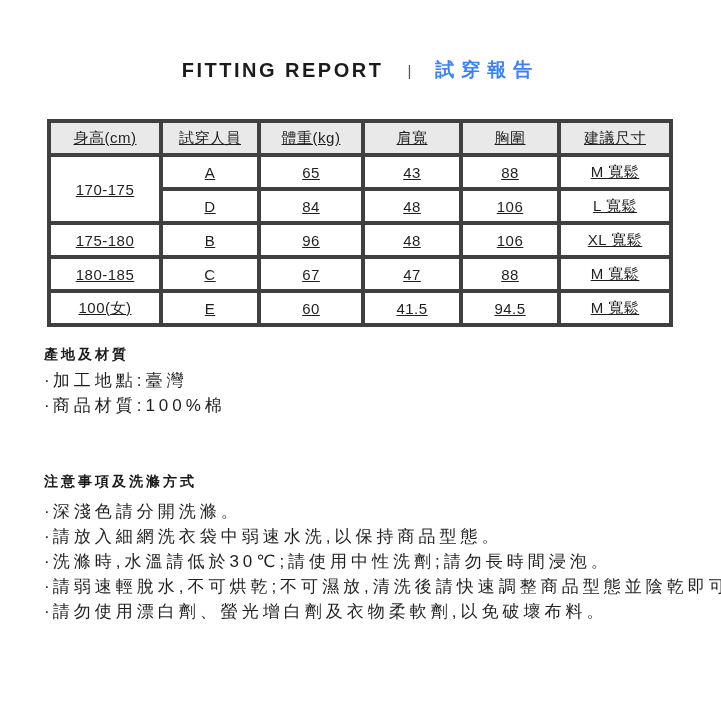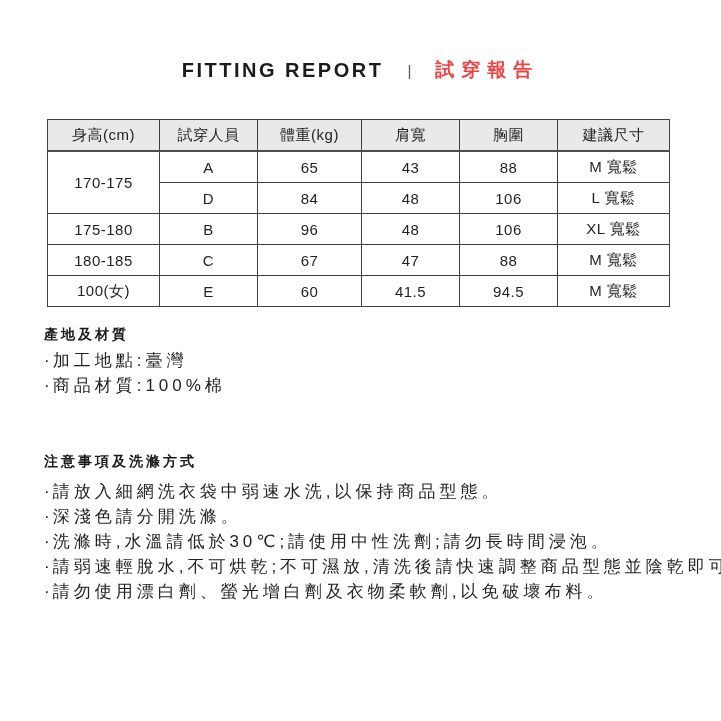--- a/index.html
+++ b/index.html
@@ -37,39 +37,40 @@
   .title-sep {
     margin: 0 24px;
     font-size: 15px;
     font-weight: 400;
     color: #555555;
   }
   .title-zh {
     font-size: 19px;
     font-weight: 700;
     letter-spacing: 7px;
-    color: #ef4444;
+    color: #3b82f6;
   }
   
   table.fit-table {
     border-collapse: collapse;
     table-layout: fixed;
     width: 622px;
     margin: 38px 0 0 47px;
   }
   .fit-table th, .fit-table td {
-    border: 1px solid #404040;
+    border: 4px solid #404040;
     text-align: center;
     vertical-align: middle;
     font-size: 15px;
     font-weight: 400;
     letter-spacing: 0.5px;
     padding: 0;
     height: 30px;
     color: #1f1f1f;
+    text-decoration: underline;
   }
   .fit-table thead th {
     background: #e9e9e9;
     border-bottom: 2px solid #4d4d4d;
   }
   .col-1 { width: 112px; }
   .col-2 { width: 98px; }
   .col-3 { width: 104px; }
   .col-4 { width: 98px; }
   .col-5 { width: 98px; }
@@ -180,20 +181,20 @@
   </table>
 
   <h2 class="section-heading origin-heading">產地及材質</h2>
   <ul class="bullet-list origin-list" id="origin-list">
       <li><span class="bullet-glyph">·</span><span>加工地點:臺灣</span></li>
       <li><span class="bullet-glyph">·</span><span>商品材質:100%棉</span></li>
     </ul>
 
   <h2 class="section-heading care-heading">注意事項及洗滌方式</h2>
   <ul class="bullet-list care-list" id="care-list">
+      <li><span class="bullet-glyph">·</span><span>深淺色請分開洗滌。</span></li>
       <li><span class="bullet-glyph">·</span><span>請放入細網洗衣袋中弱速水洗,以保持商品型態。</span></li>
-      <li><span class="bullet-glyph">·</span><span>深淺色請分開洗滌。</span></li>
       <li><span class="bullet-glyph">·</span><span>洗滌時,水溫請低於30℃;請使用中性洗劑;請勿長時間浸泡。</span></li>
       <li><span class="bullet-glyph">·</span><span>請弱速輕脫水,不可烘乾;不可濕放,清洗後請快速調整商品型態並陰乾即可</span></li>
       <li><span class="bullet-glyph">·</span><span>請勿使用漂白劑、螢光增白劑及衣物柔軟劑,以免破壞布料。</span></li>
     </ul>
 
 </div>
 
 </body></html>

